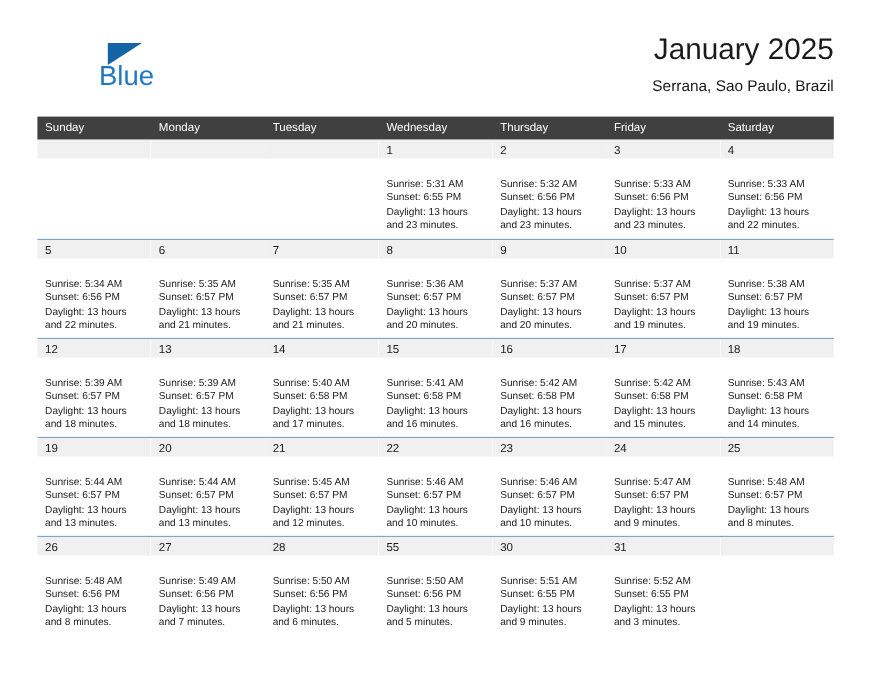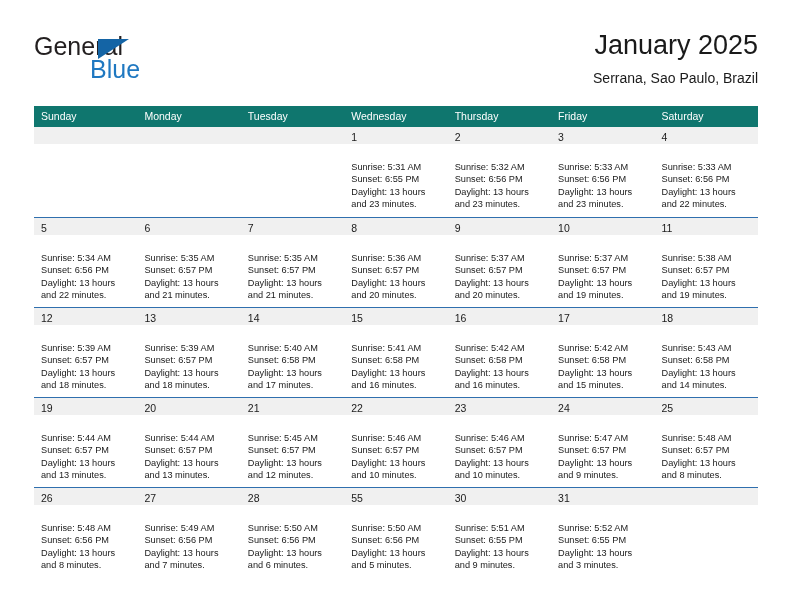--- a/index.html
+++ b/index.html
@@ -85,21 +85,21 @@
 
   
   .calendar {
     position: absolute;
     left: 34px;
     top: 106px;
     width: 724px;
   }
   .weekdays {
     display: flex;
-    background: #0f766e;
+    background: #404040;
     height: 21px;
   }
   .weekday {
     flex: 1 1 0;
     color: #ffffff;
     font-size: 10.5px;
     line-height: 21px;
     padding-left: 7px;
     box-sizing: border-box;
     white-space: nowrap;
@@ -146,21 +146,20 @@
   }
 </style>
 </head>
 <body>
 
 <div class="page">
 
   <div class="topbar">
 
     <div class="brand">
-      <span class="brand-general">General</span>
       <span class="brand-tri"></span>
       <span class="brand-blue">Blue</span>
     </div>
 
     <div class="title-block">
       <div class="cal-title">January 2025</div>
       <div class="cal-subtitle">Serrana, Sao Paulo, Brazil</div>
     </div>
 
   </div>

